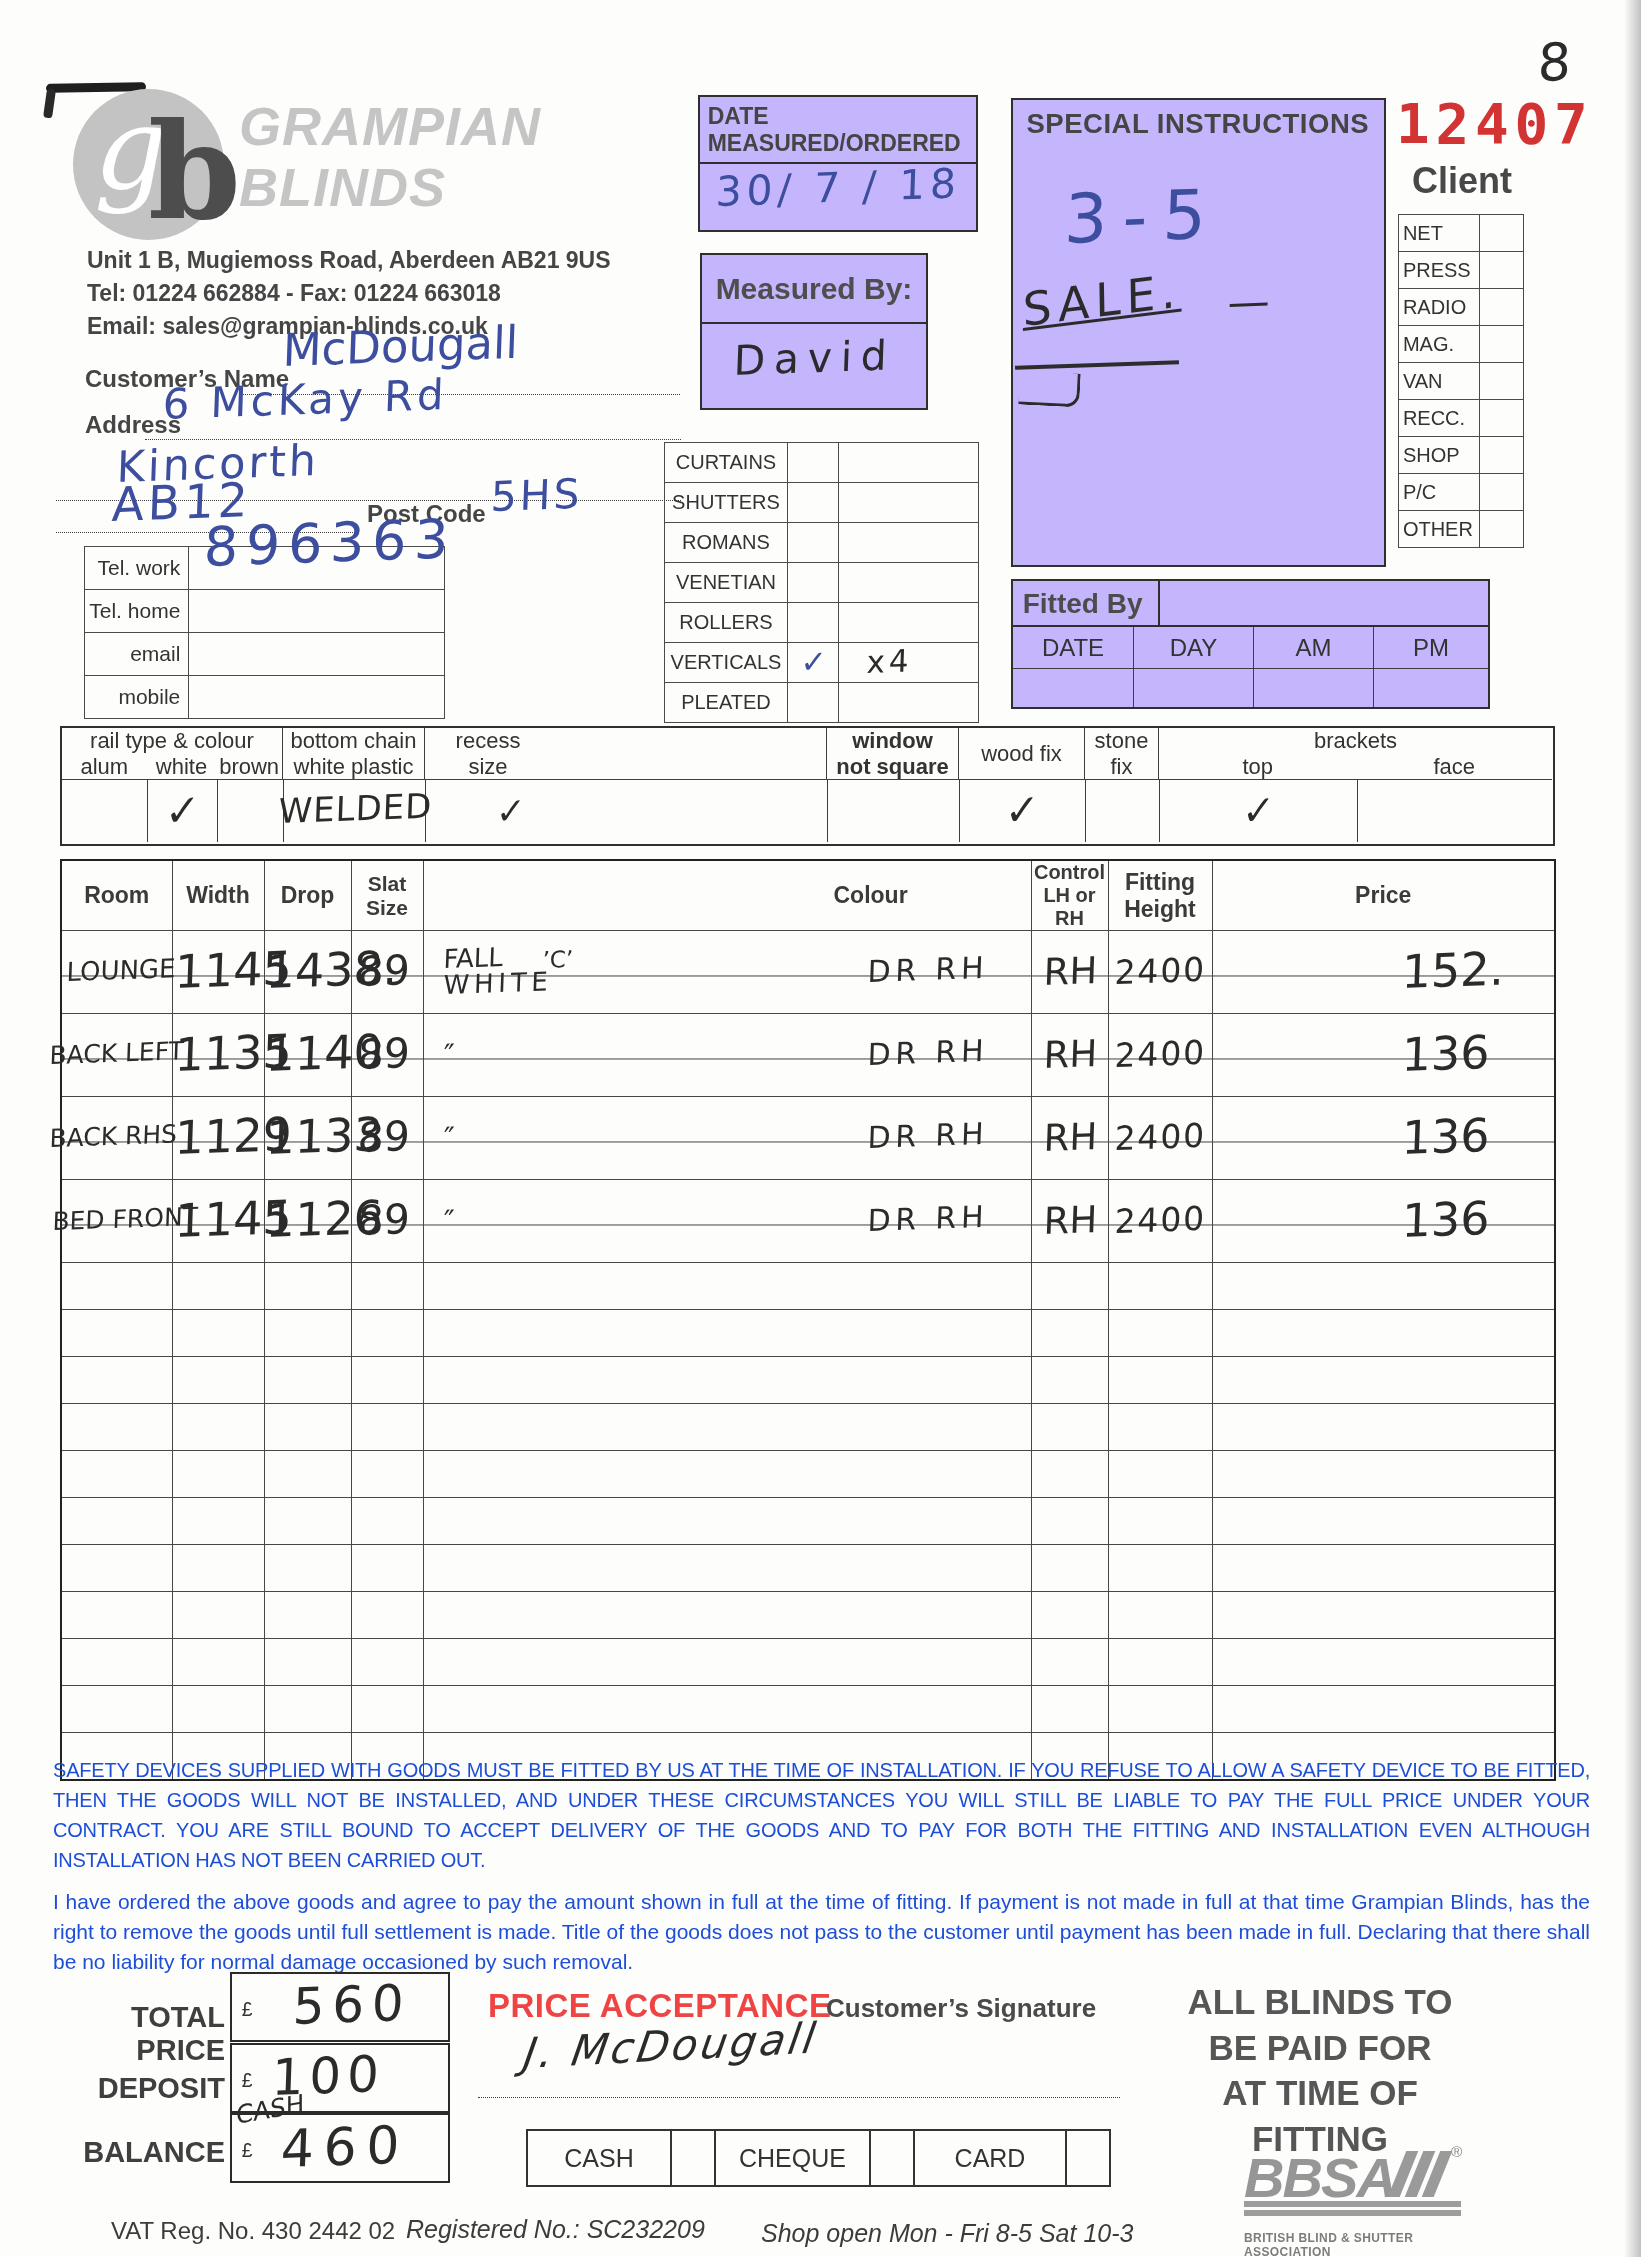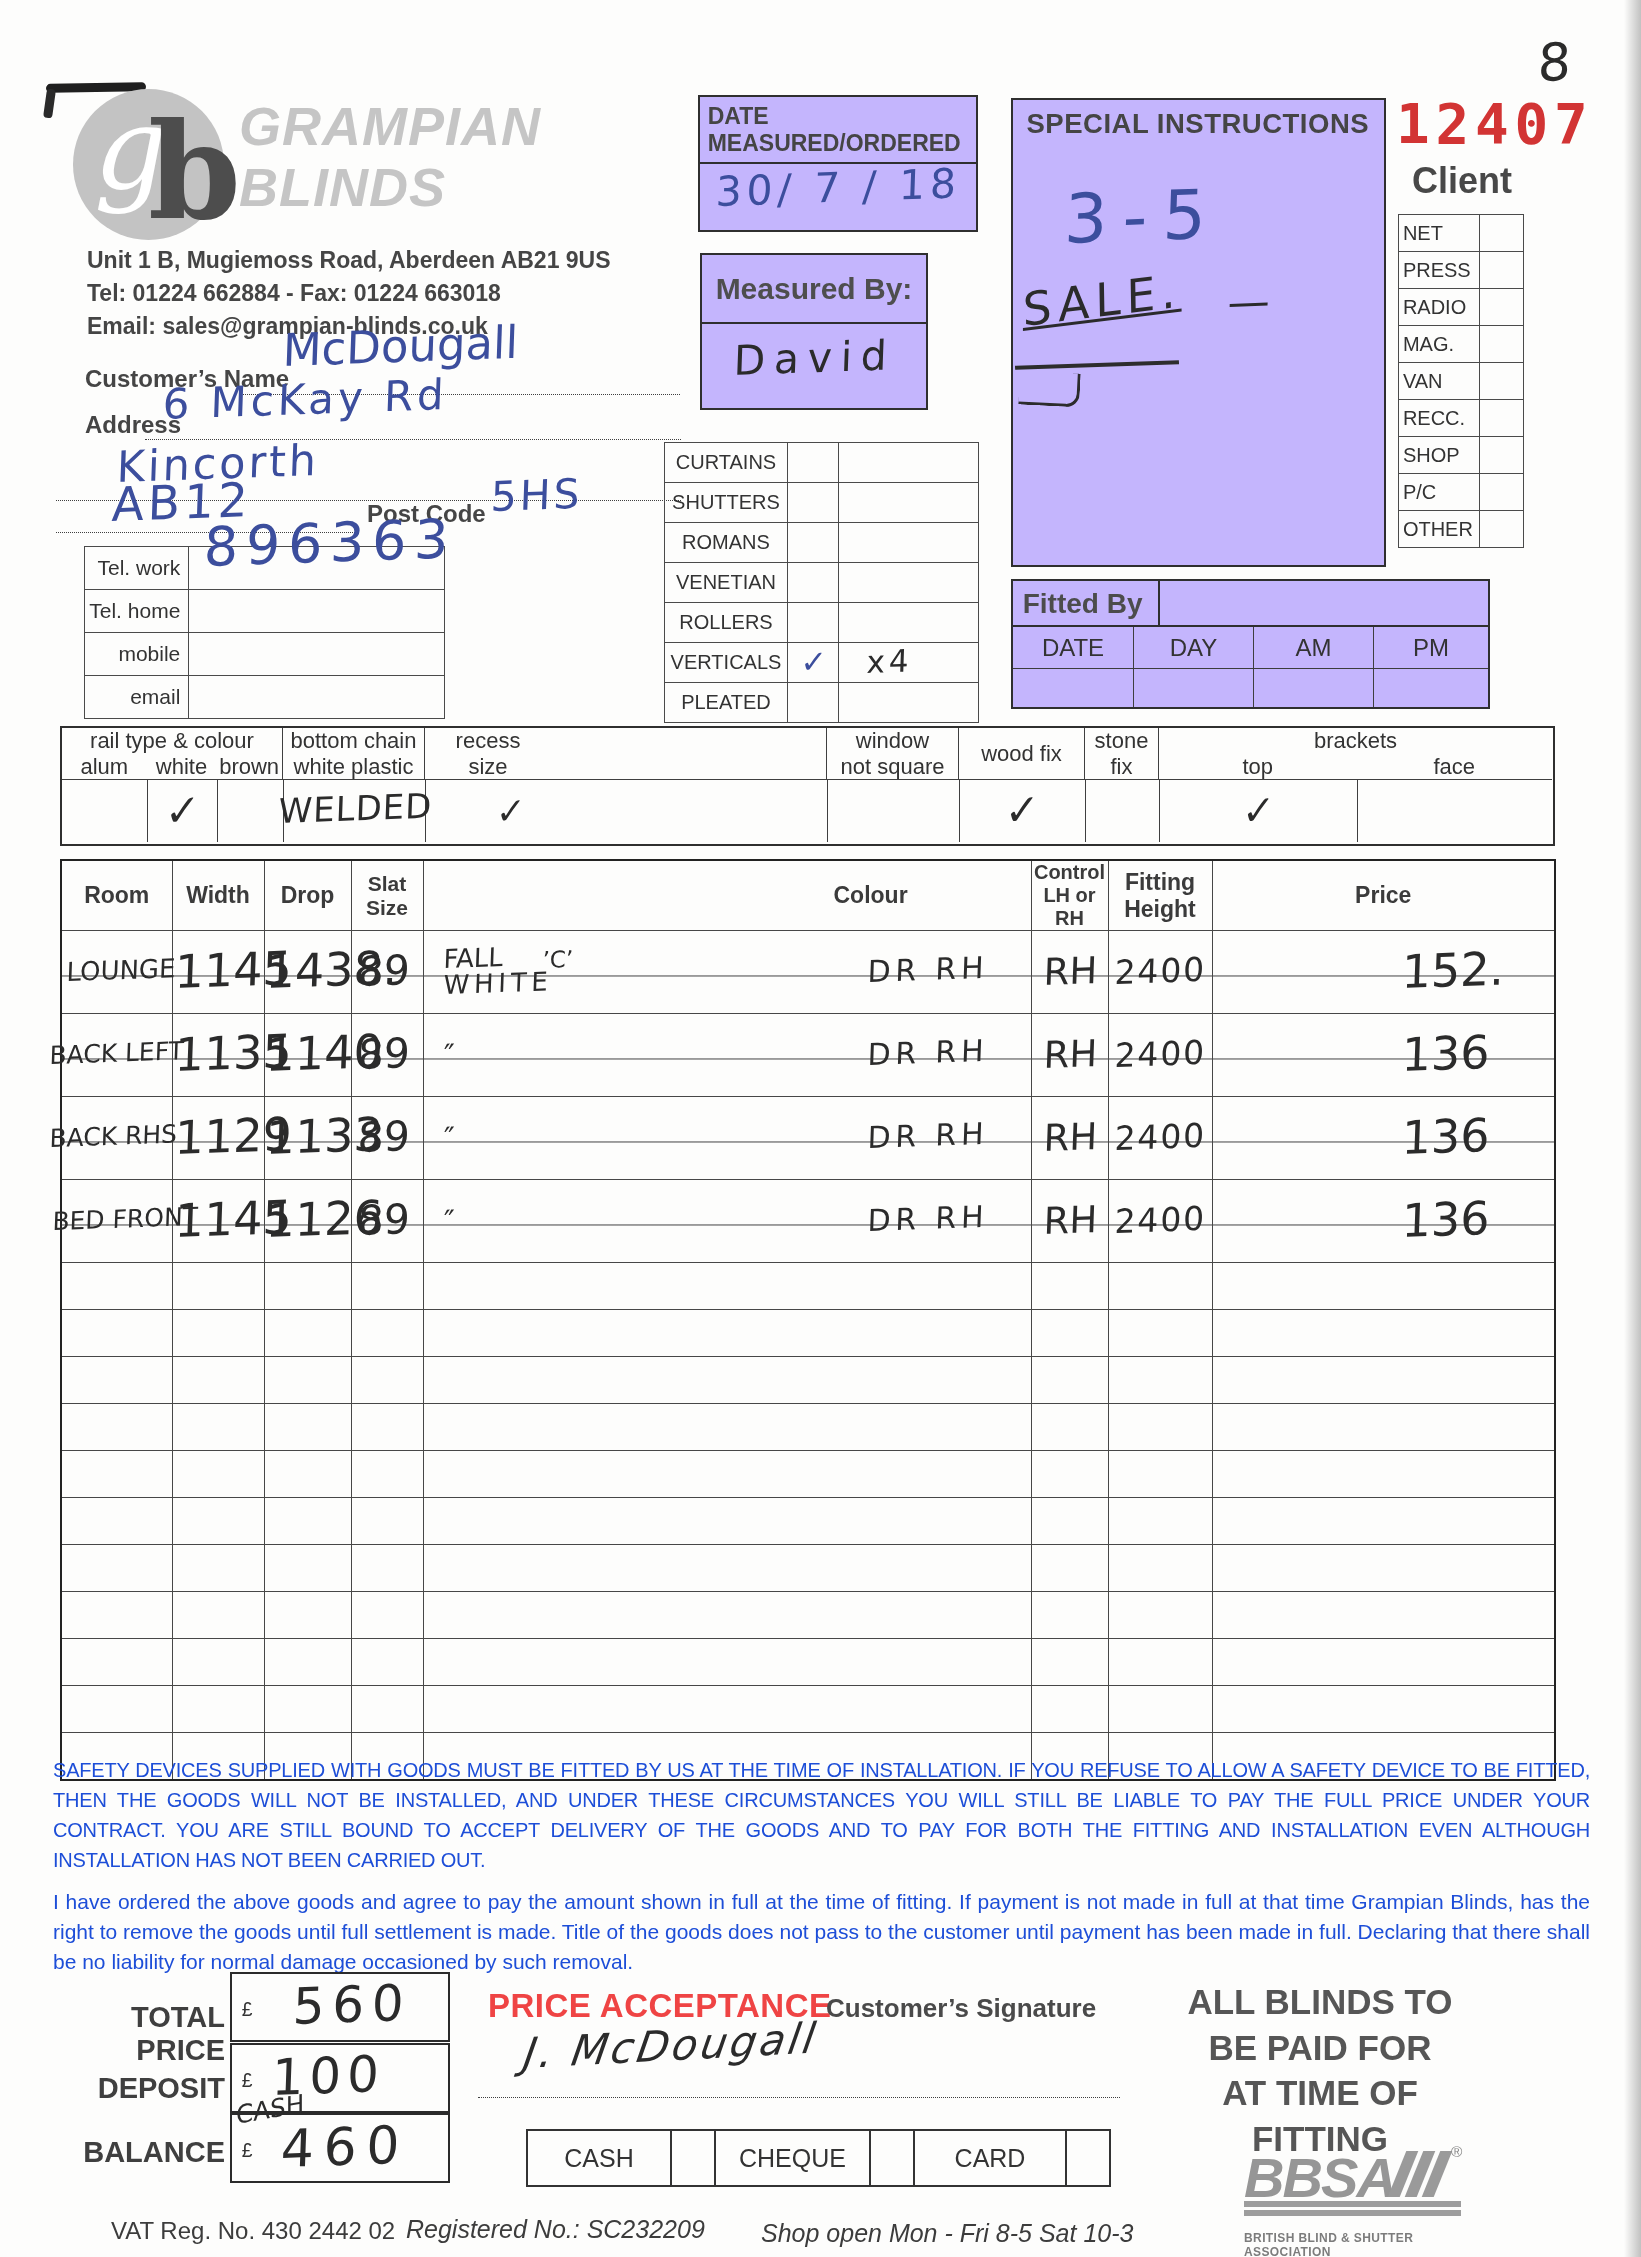--- a/index.html
+++ b/index.html
@@ -97,25 +97,25 @@
     <tbody>
         <tr>
       <td style="height:42px;text-align:right;padding-right:7.7px;font-size:21px;color:#333;">Tel. work</td>
       <td></td>
     </tr>
     <tr>
       <td style="height:42px;text-align:right;padding-right:7.7px;font-size:21px;color:#333;">Tel. home</td>
       <td></td>
     </tr>
     <tr>
+      <td style="height:42px;text-align:right;padding-right:7.7px;font-size:21px;color:#333;">email</td>
+      <td></td>
+    </tr>
+    <tr>
       <td style="height:42px;text-align:right;padding-right:7.7px;font-size:21px;color:#333;">mobile</td>
-      <td></td>
-    </tr>
-    <tr>
-      <td style="height:42px;text-align:right;padding-right:7.7px;font-size:21px;color:#333;">email</td>
       <td></td>
     </tr>
   </tbody>
     </table>
   <div class="abs hw hw-blue" style="left:203px;top:521px;font-size:54px;letter-spacing:7.7px;">896363</div>
 
   <div class="box" style="left:698px;top:95px;width:280px;height:137px;">
     <div class="lbl" style="font-size:23px;padding:5.8px 7.7px 3.9px 7.7px;white-space:pre-line;line-height:1.2;">DATE
 MEASURED/ORDERED</div>
     <div class="divider"></div>
@@ -265,21 +265,21 @@
           <span style="width:70px;text-align:center;">white</span>
           <span style="width:66px;text-align:center;">brown</span>
         </div>
       </div>
       <div class="ocell ohd obl" style="width:142px;">bottom chain
 white plastic</div>
       <div class="ocell ohd obl" style="width:402px;align-items:flex-start;">
         <span style="display:inline-block;width:126px;text-align:center;white-space:pre-line;">recess
 size</span>
       </div>
-      <div class="ocell ohd obl" style="width:132px;">window
+      <div class="ocell ohd obl" style="width:132px;font-weight:bold;">window
 not square</div>
       <div class="ocell ohd obl" style="width:126px;">wood fix</div>
       <div class="ocell ohd obl" style="width:74px;">stone
 fix</div>
       <div class="ocell ohd obl" style="width:394px;">
         <div>brackets</div>
         <div style="display:flex;width:100%;">
           <span style="width:198px;text-align:center;">top</span>
           <span style="width:196px;text-align:center;">face</span>
         </div>

